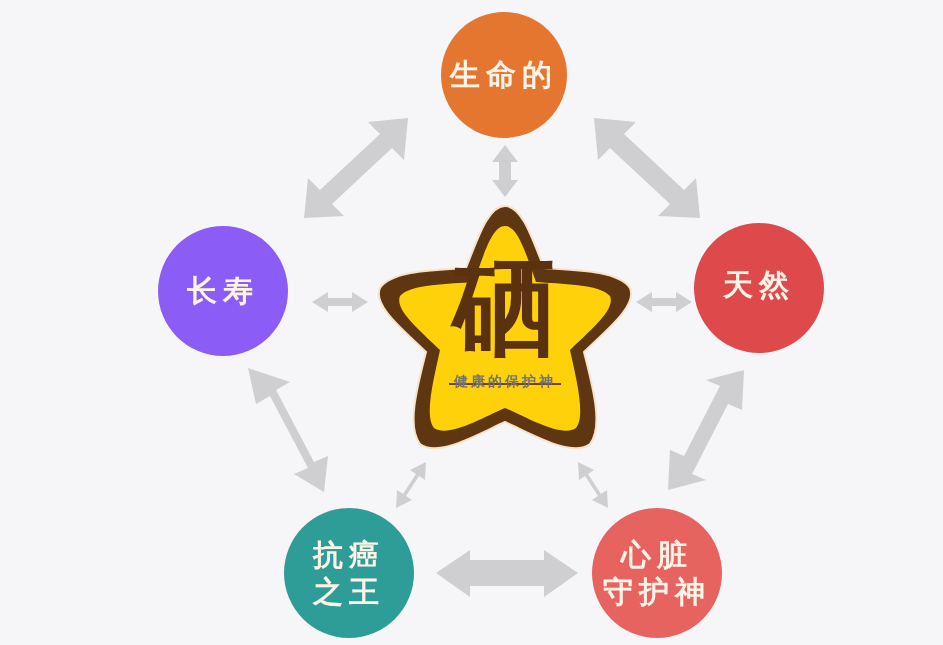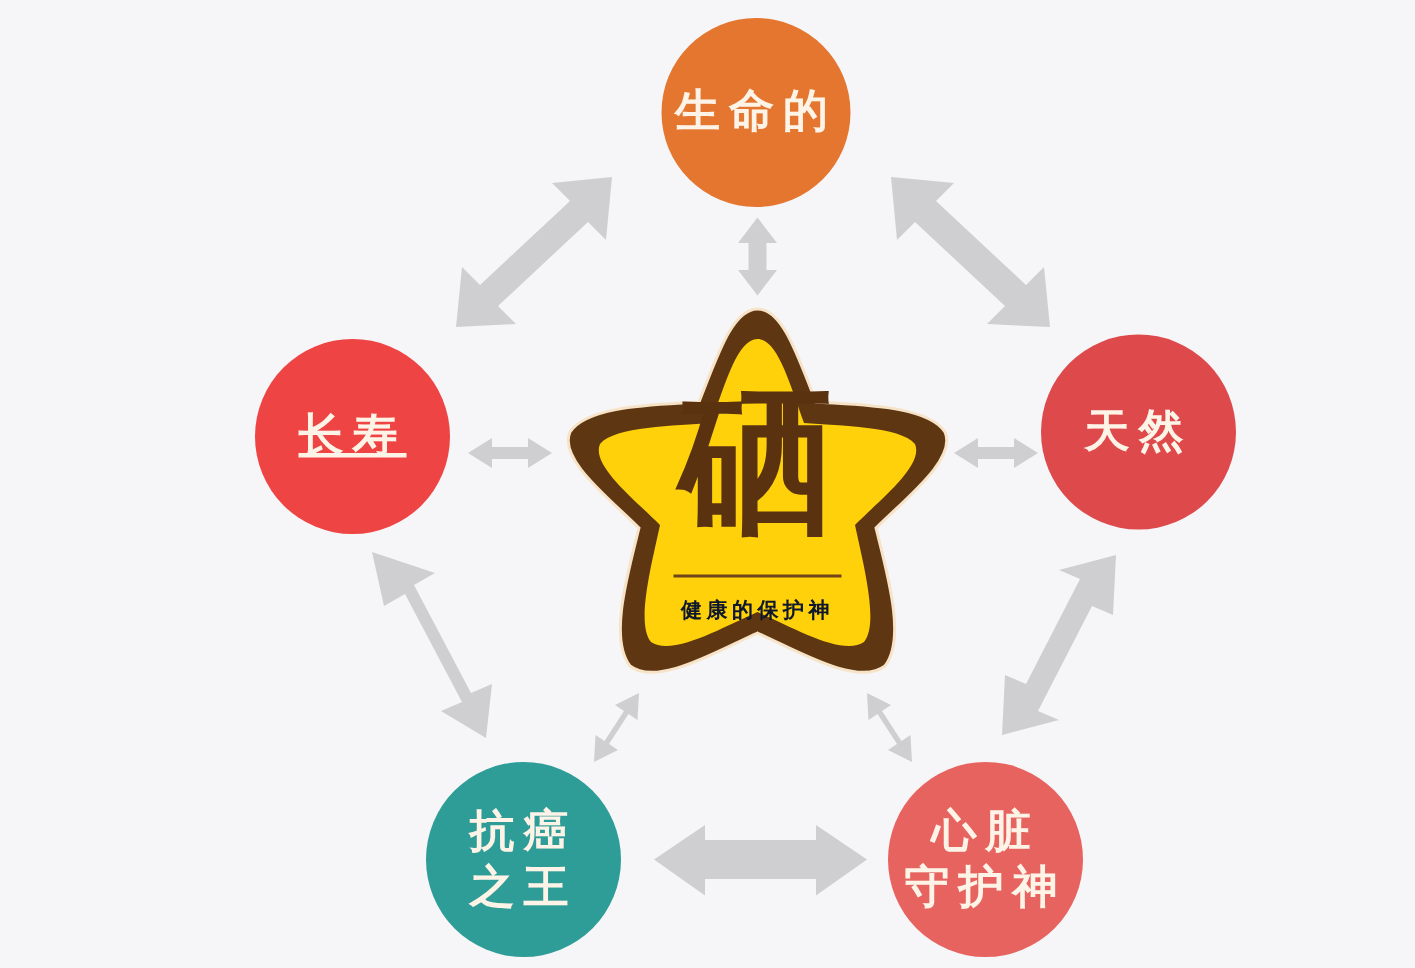--- a/index.html
+++ b/index.html
@@ -21,22 +21,22 @@
     .star-wrap { position: absolute; left: 372px; top: 198px; width: 266px; height: 262px; }
     .star-char {
       position: absolute; left: 0; width: 266px; top: 58px; text-align: center;
       font-family: "DejaVu Serif", "Liberation Serif", serif;
       font-size: 104px; font-weight: bold; color: #5a3210; line-height: 1;
     }
     .star-rule {
       position: absolute; left: 77px; width: 112px; top: 185px; height: 2px; background: #6e4418;
     }
     .star-sub {
-      position: absolute; left: 0; width: 266px; top: 200px; text-align: center;
-      font-size: 14px; color: #0f172a; letter-spacing: 3px; font-weight: bold;
+      position: absolute; left: 0; width: 266px; top: 175px; text-align: center;
+      font-size: 14px; color: #737373; letter-spacing: 3px; font-weight: bold;
     }
   </style>
 </head>
 <body>
 
 <div id="stage">
 
   <svg class="arrows" width="943" height="645" viewBox="0 0 943 645">
     <defs>
       <g id="dbl-arrow">
@@ -64,35 +64,35 @@
       <polygon points="744,370 742,410 728,404 692,474 706,480 668,490 670,450 684,456 720,386 706,380"></polygon>
 
       <polygon points="436,573 470,550 470,560 544,560 544,550 578,573 544,597 544,586 470,586 470,597"></polygon>
     </g>
   </svg>
 
   <div class="node" style="left:441px; top:12px; width:126px; height:126px; background:#e4762f;">
     <span class="line">生命的</span>
   </div>
 
-  <div class="node" style="left:694px; top:223px; width:130px; height:130px; background:#de4a4b;">
+  <div class="node" style="left:694px; top:223px; width:130px; height:130px; background:#de4a4b;font-family:Liberation Mono, monospace;">
     <span class="line">天然</span>
   </div>
 
   <div class="node" style="left:592px; top:508px; width:130px; height:130px; background:#e7635f;">
     <span class="line">心脏</span>
     <span class="line">守护神</span>
   </div>
 
   <div class="node" style="left:284px; top:508px; width:130px; height:130px; background:#2e9c97;">
     <span class="line">抗癌</span>
     <span class="line">之王</span>
   </div>
 
-  <div class="node" style="left:170px; top:226px; width:130px; height:130px; background:#ef4444;text-decoration:underline;">
+  <div class="node" style="left:158px; top:226px; width:130px; height:130px; background:#8b5cf6;">
     <span class="line">长寿</span>
   </div>
 
   <div class="star-wrap">
     <svg width="266" height="262" viewBox="0 0 266 262">
       <path d="M133,8
                C150,8 160,40 172,70
                C200,72 246,72 258,90
                C266,108 232,134 212,154
                C220,186 232,228 218,246

